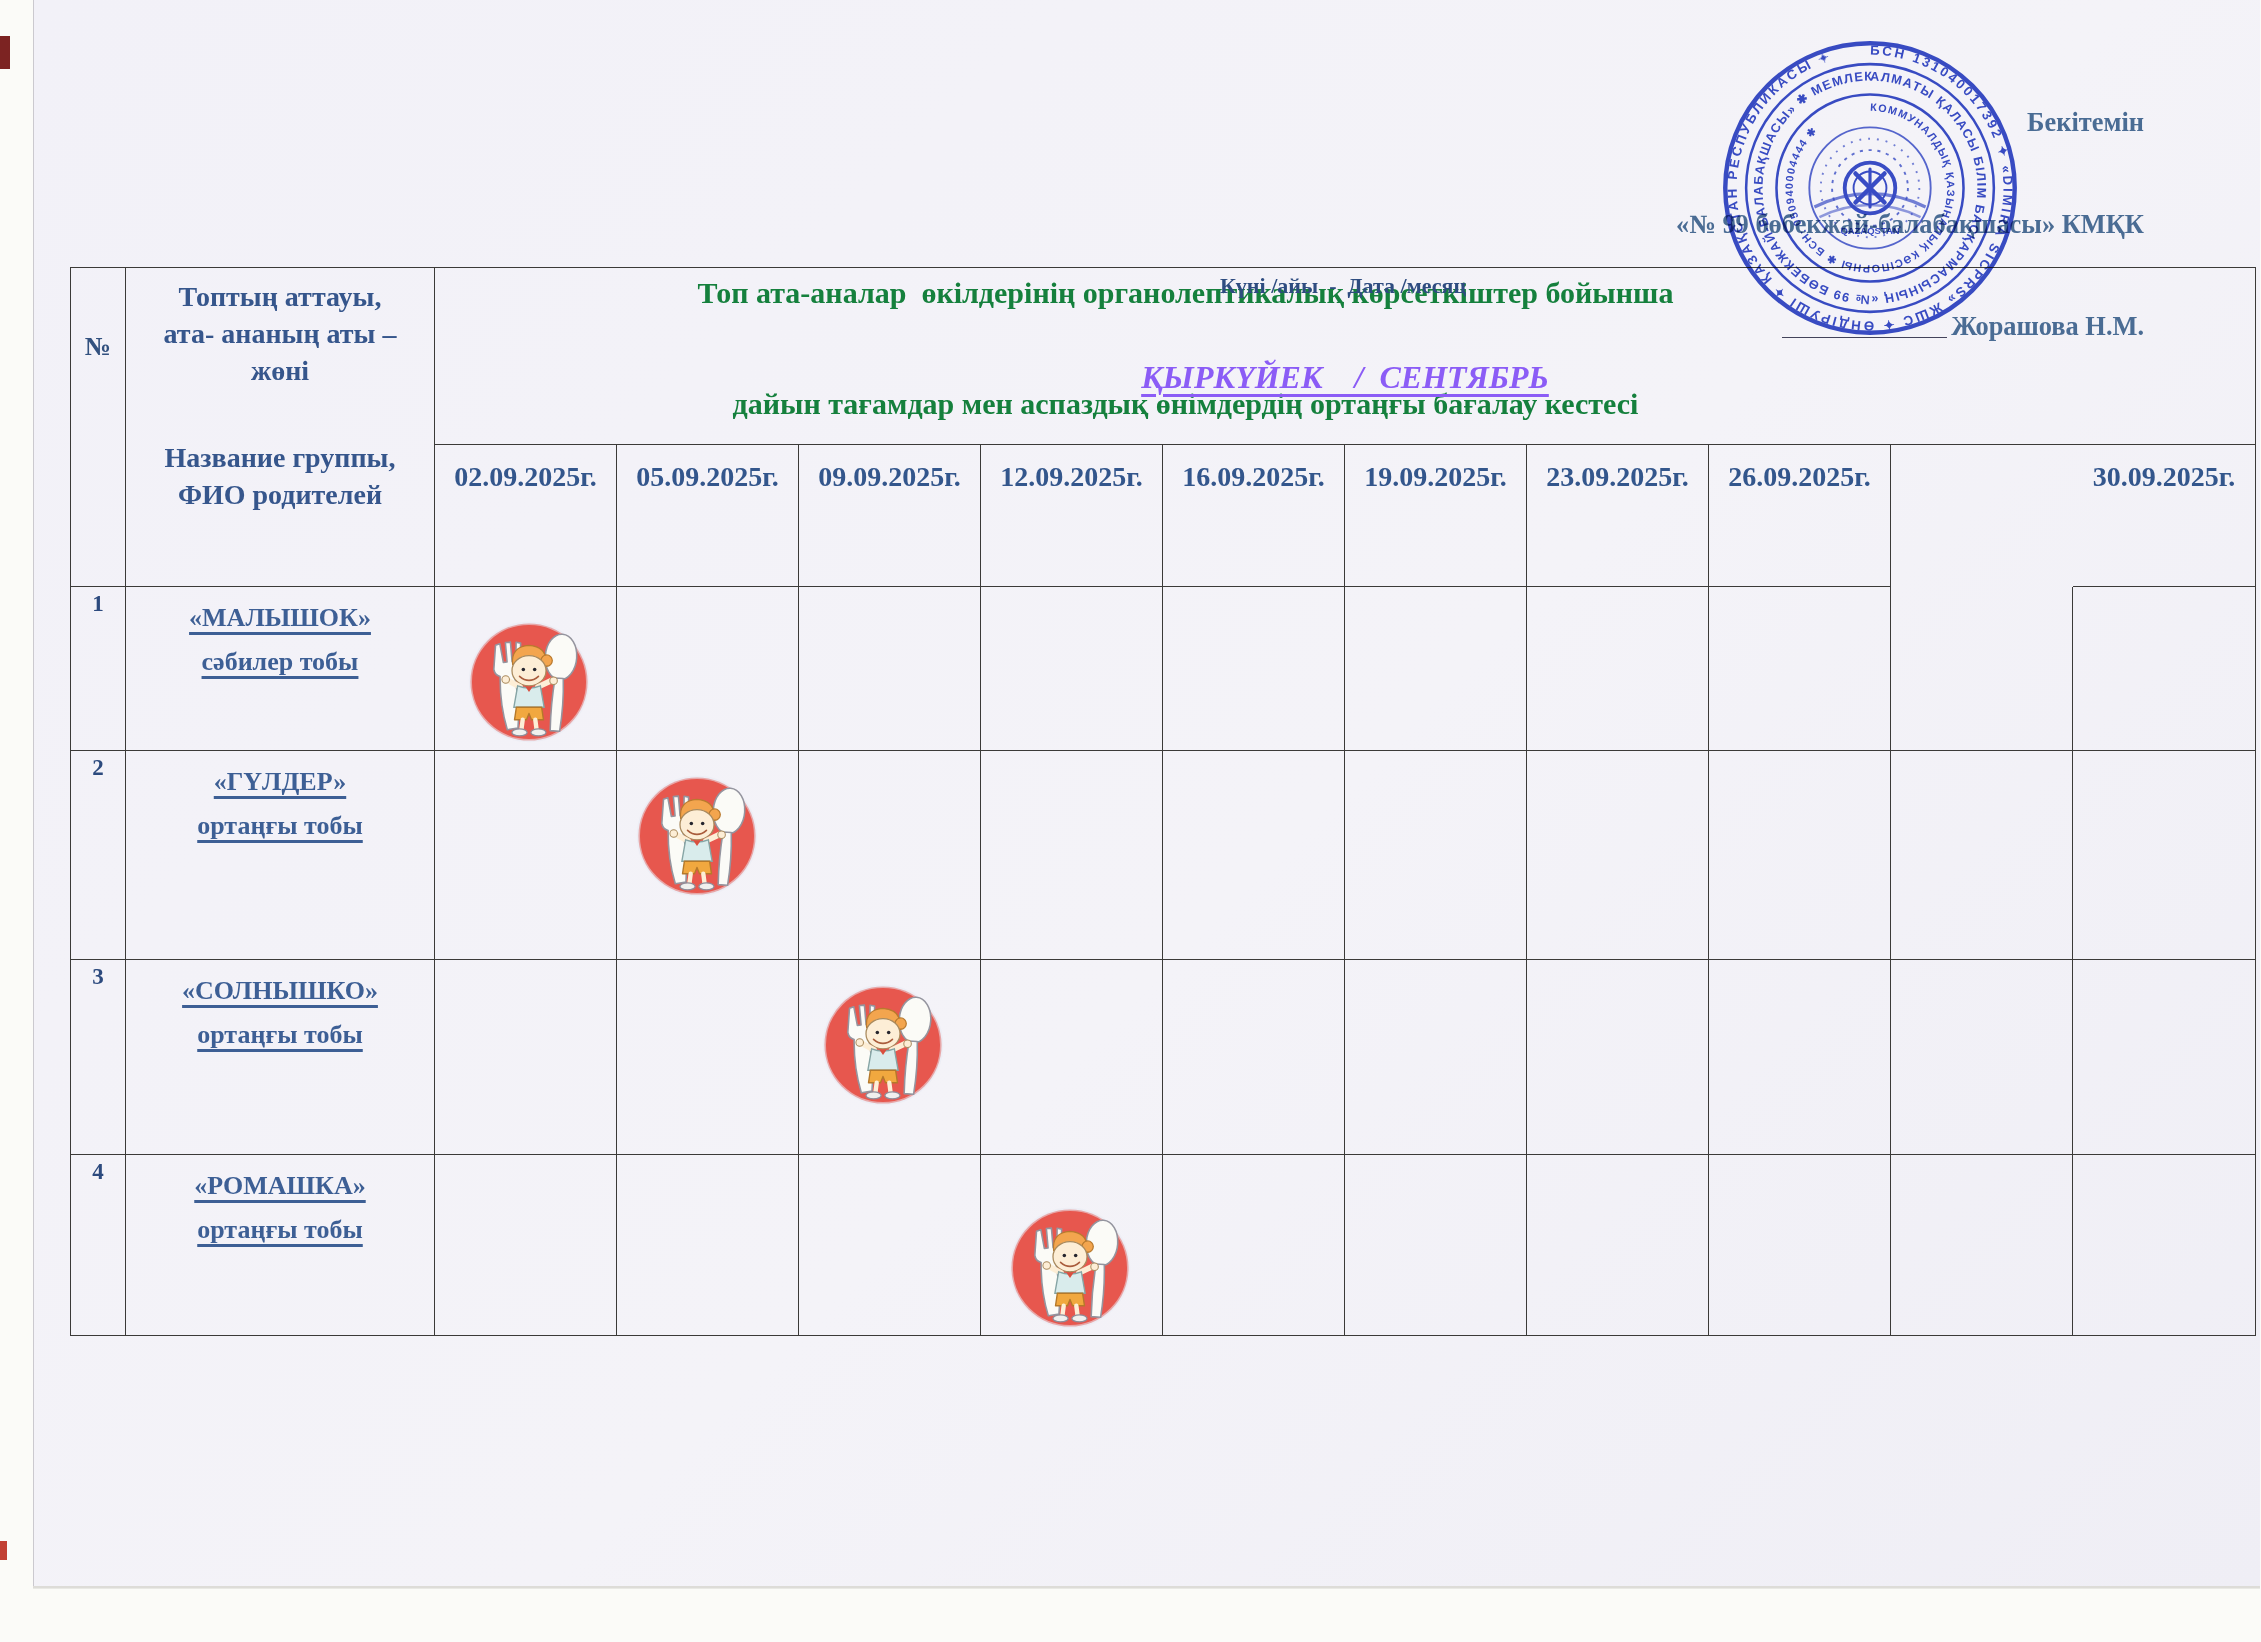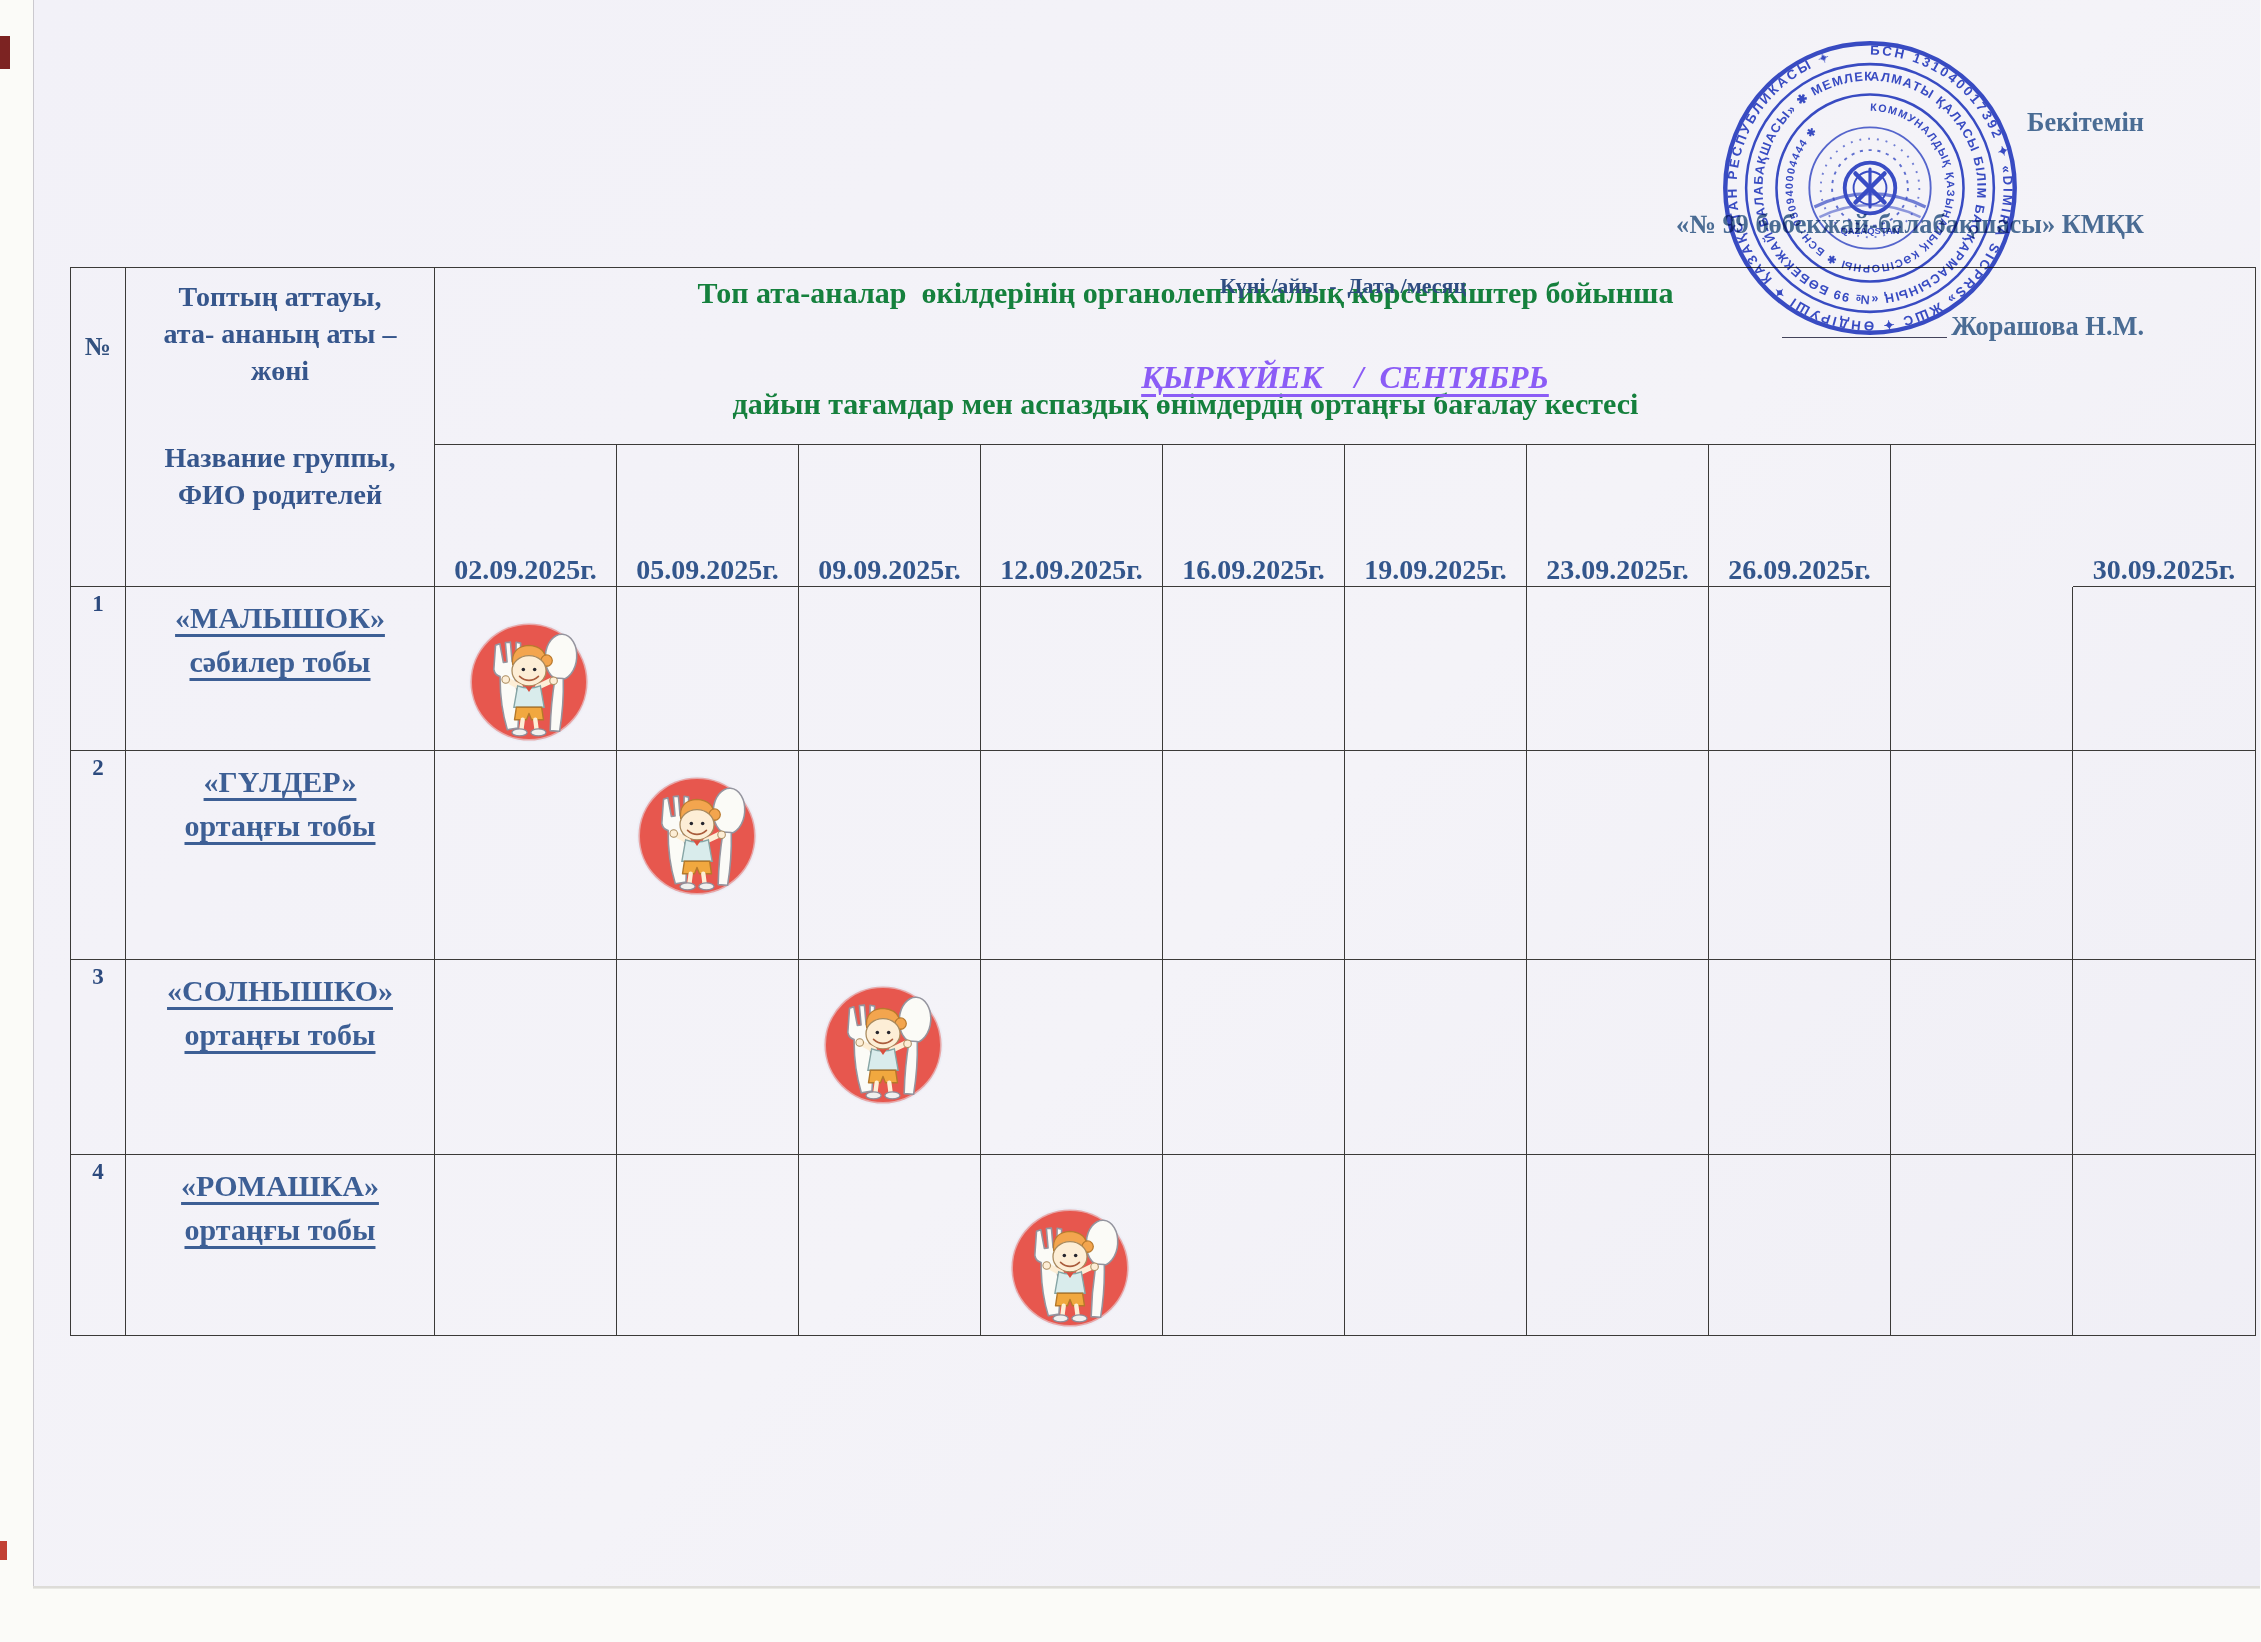--- a/index.html
+++ b/index.html
@@ -34,26 +34,26 @@
          padding-top:64px;font-weight:bold;font-size:26px;color:#32517f;}
   .grp-h{grid-row:1/3;grid-column:2;display:flex;flex-direction:column;align-items:center;
          padding-top:10.3px;gap:50px;font-weight:bold;font-size:28px;line-height:37px;
          text-align:center;white-space:pre-line;color:#36568c;}
   .month-c{grid-row:1;grid-column:3/13;}
   .kuni{position:absolute;top:5.2px;left:0;right:4px;text-align:center;
         font-weight:bold;font-size:22px;color:#2e4c80;white-space:pre;}
   .month{position:absolute;top:91px;left:0;right:0;text-align:center;
          font-weight:bold;font-style:italic;font-size:32px;color:#8b5cf6;white-space:pre;
          text-decoration:underline;text-decoration-thickness:2.6px;text-underline-offset:6.4px;}
-  .date-cell{display:flex;justify-content:center;align-items:flex-end;padding-top:15.5px;}
+  .date-cell{display:flex;justify-content:center;align-items:flex-start;padding-top:15.5px;}
   .date-txt{font-weight:bold;font-size:28px;color:#33568c;}
   .num-cell{display:flex;justify-content:center;align-items:flex-start;padding-top:3.9px;
             font-weight:bold;font-size:23px;color:#2c4a7e;}
   .name-cell{display:flex;flex-direction:column;align-items:center;padding-top:9px;
-             font-weight:bold;font-size:30px;line-height:44px;text-align:center;color:#3d5f95;}
+             font-weight:bold;font-size:26px;line-height:44px;text-align:center;color:#3d5f95;}
   .name-cell span{text-decoration:underline;text-decoration-thickness:2.6px;text-underline-offset:5.8px;}
   .sticker{position:absolute;width:126px;height:126px;z-index:2;}
 
   
   .seal{position:absolute;left:1712px;top:30px;width:316px;height:316px;z-index:3;
         opacity:.93;mix-blend-mode:multiply;}
   .hidden-defs{position:absolute;width:0;height:0;overflow:hidden;}
 </style>
 </head>
 <body>

